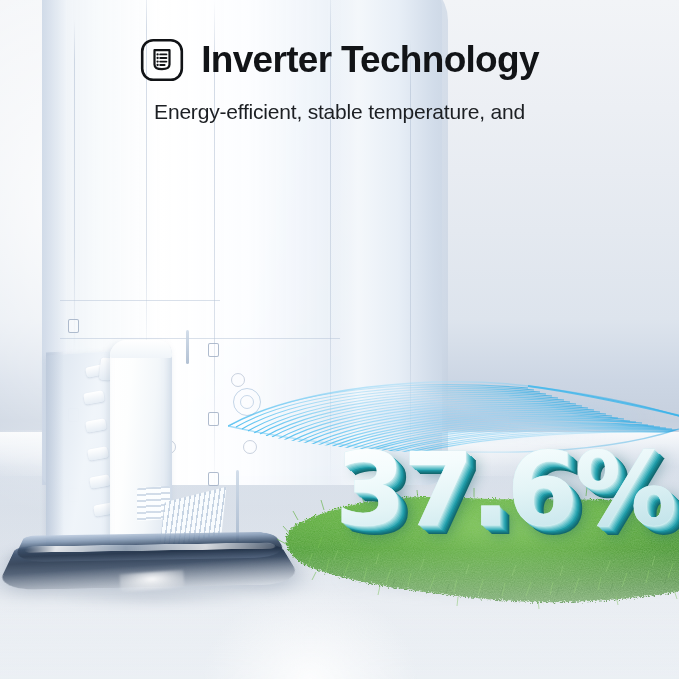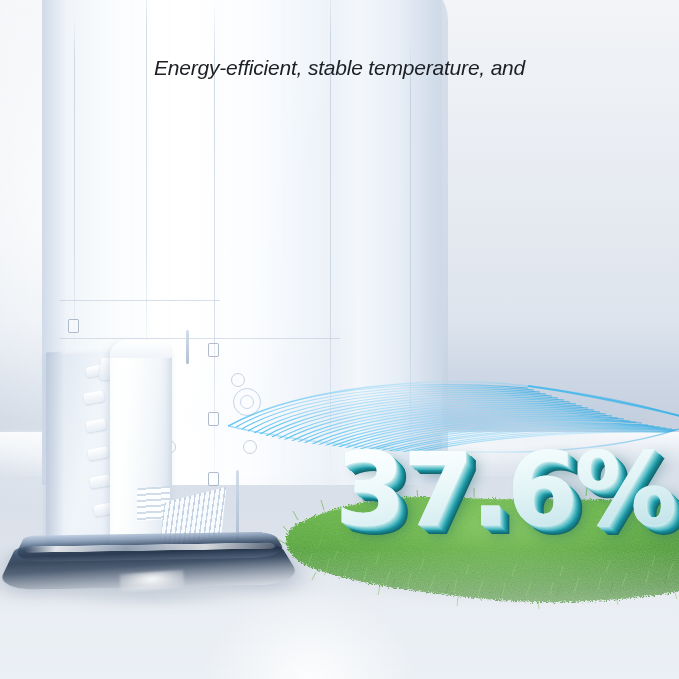--- a/index.html
+++ b/index.html
@@ -458,21 +458,21 @@
   }
   .subtitle {
     margin-top: 16px;
     font-family: "Liberation Sans", sans-serif;
     font-size: 21px;
     font-weight: normal;
     color: #1c1f23;
     line-height: 1.32;
     letter-spacing: -0.2px;
   }
-  .subtitle .ln { display: block; font-style: italic; }
+  .subtitle .ln { display: block; }
 </style>
 </head>
 <body>
 
 <div class="stage">
 
   <div class="bg-base"></div>
   <div class="bg-left-wash"></div>
   <div class="bg-floor"></div>
   <div class="bg-floor-glow"></div>
@@ -694,18 +694,40 @@
     </svg>
   </div>
 
   <div class="pct">37.6%</div>
   <div class="pct-hi">37.6%</div>
 
   <div class="bg-bottom-sheen"></div>
   <div class="bg-bottom-sheen2"></div>
 
   <div class="header">
+    <div class="title-row">
+      <span class="doc-icon">
+        <svg width="44" height="44" viewBox="0 0 44 44" aria-hidden="true">
+          <rect x="2.2" y="2.2" width="39.6" height="39.6" rx="11" ry="11" fill="none" stroke="#111316" stroke-width="2.6"></rect>
+          <path d="M14.5 12.2 h15 a0 0 0 0 1 0 0 v14.4
+                   c0 3.2 -2.2 4.6 -7.5 4.6 c-5.3 0 -7.5 -1.4 -7.5 -4.6 Z" fill="none" stroke="#111316" stroke-width="2.2" stroke-linejoin="round"></path>
+          <g stroke="#111316" stroke-width="1.9" stroke-linecap="round">
+            <path d="M20.2 16.4 h6.2"></path>
+            <path d="M20.2 20.0 h6.2"></path>
+            <path d="M20.2 23.6 h6.2"></path>
+            <path d="M20.2 27.0 h4.4"></path>
+          </g>
+          <g fill="#111316">
+            <circle cx="17.6" cy="16.4" r="1.15"></circle>
+            <circle cx="17.6" cy="20.0" r="1.15"></circle>
+            <circle cx="17.6" cy="23.6" r="1.15"></circle>
+            <circle cx="17.6" cy="27.0" r="1.15"></circle>
+          </g>
+        </svg>
+      </span>
+      <span class="title">Inverter Technology</span>
+    </div>
     <div class="subtitle">
       <span class="ln">Energy-efficient, stable temperature, and</span>
     </div>
   </div>
 
 </div>
 
 </body></html>

